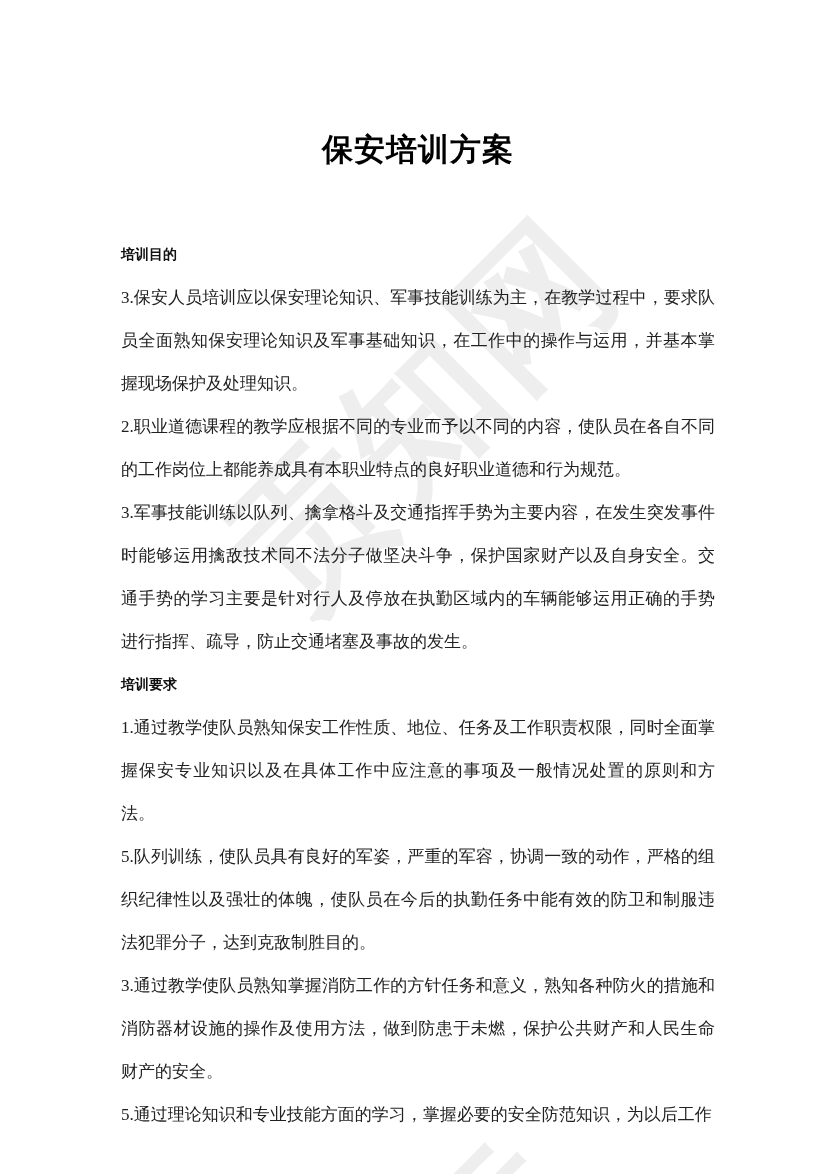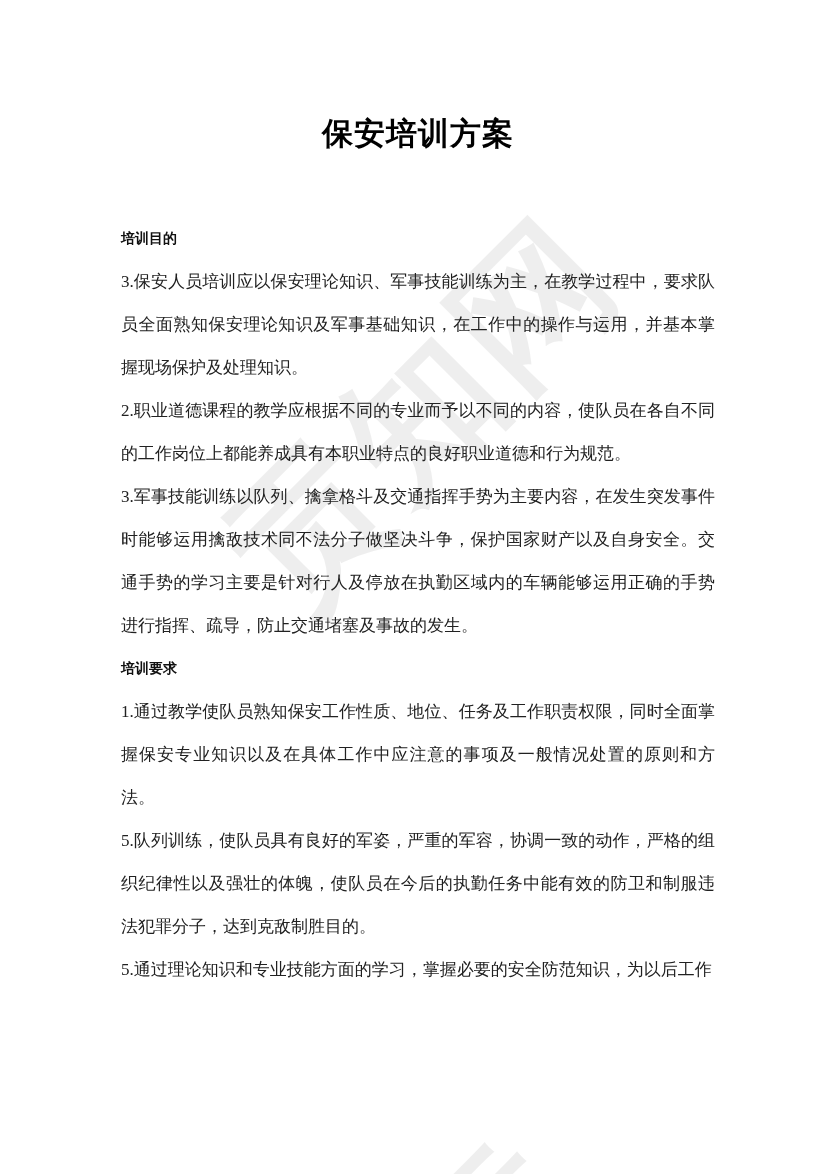--- a/index.html
+++ b/index.html
@@ -31,21 +31,21 @@
   .wm-bottom{
     left:497px;
     top:1232px;
     font-size:150px;
     transform:translate(-50%,-50%) rotate(-45deg);
   }
   .content{
     position:absolute;
     z-index:1;
     left:121px;
-    top:0;
+    top:16px;
     width:594px;
   }
   .doc-title{
     margin:112px 0 0 0;
     height:43px;
     line-height:43px;
     text-align:center;
     font-size:31px;
     font-weight:700;
     color:#000000;
@@ -90,17 +90,18 @@
     <p class="body-para">2.职业道德课程的教学应根据不同的专业而予以不同的内容，使队员在各自不同的工作岗位上都能养成具有本职业特点的良好职业道德和行为规范。</p>
 
     <p class="body-para">3.军事技能训练以队列、擒拿格斗及交通指挥手势为主要内容，在发生突发事件时能够运用擒敌技术同不法分子做坚决斗争，保护国家财产以及自身安全。交通手势的学习主要是针对行人及停放在执勤区域内的车辆能够运用正确的手势进行指挥、疏导，防止交通堵塞及事故的发生。</p>
 
     <h2 class="section-heading">培训要求</h2>
 
     <p class="body-para">1.通过教学使队员熟知保安工作性质、地位、任务及工作职责权限，同时全面掌握保安专业知识以及在具体工作中应注意的事项及一般情况处置的原则和方法。</p>
 
     <p class="body-para">5.队列训练，使队员具有良好的军姿，严重的军容，协调一致的动作，严格的组织纪律性以及强壮的体魄，使队员在今后的执勤任务中能有效的防卫和制服违法犯罪分子，达到克敌制胜目的。</p>
 
+    <p class="body-para">3.通过教学使队员熟知掌握消防工作的方针任务和意义，熟知各种防火的措施和消防器材设施的操作及使用方法，做到防患于未燃，保护公共财产和人民生命财产的安全。</p>
 
     <p class="body-para">5.通过理论知识和专业技能方面的学习，掌握必要的安全防范知识，为以后工作</p>
 
   </div>
 </div>
 
 </body></html>

